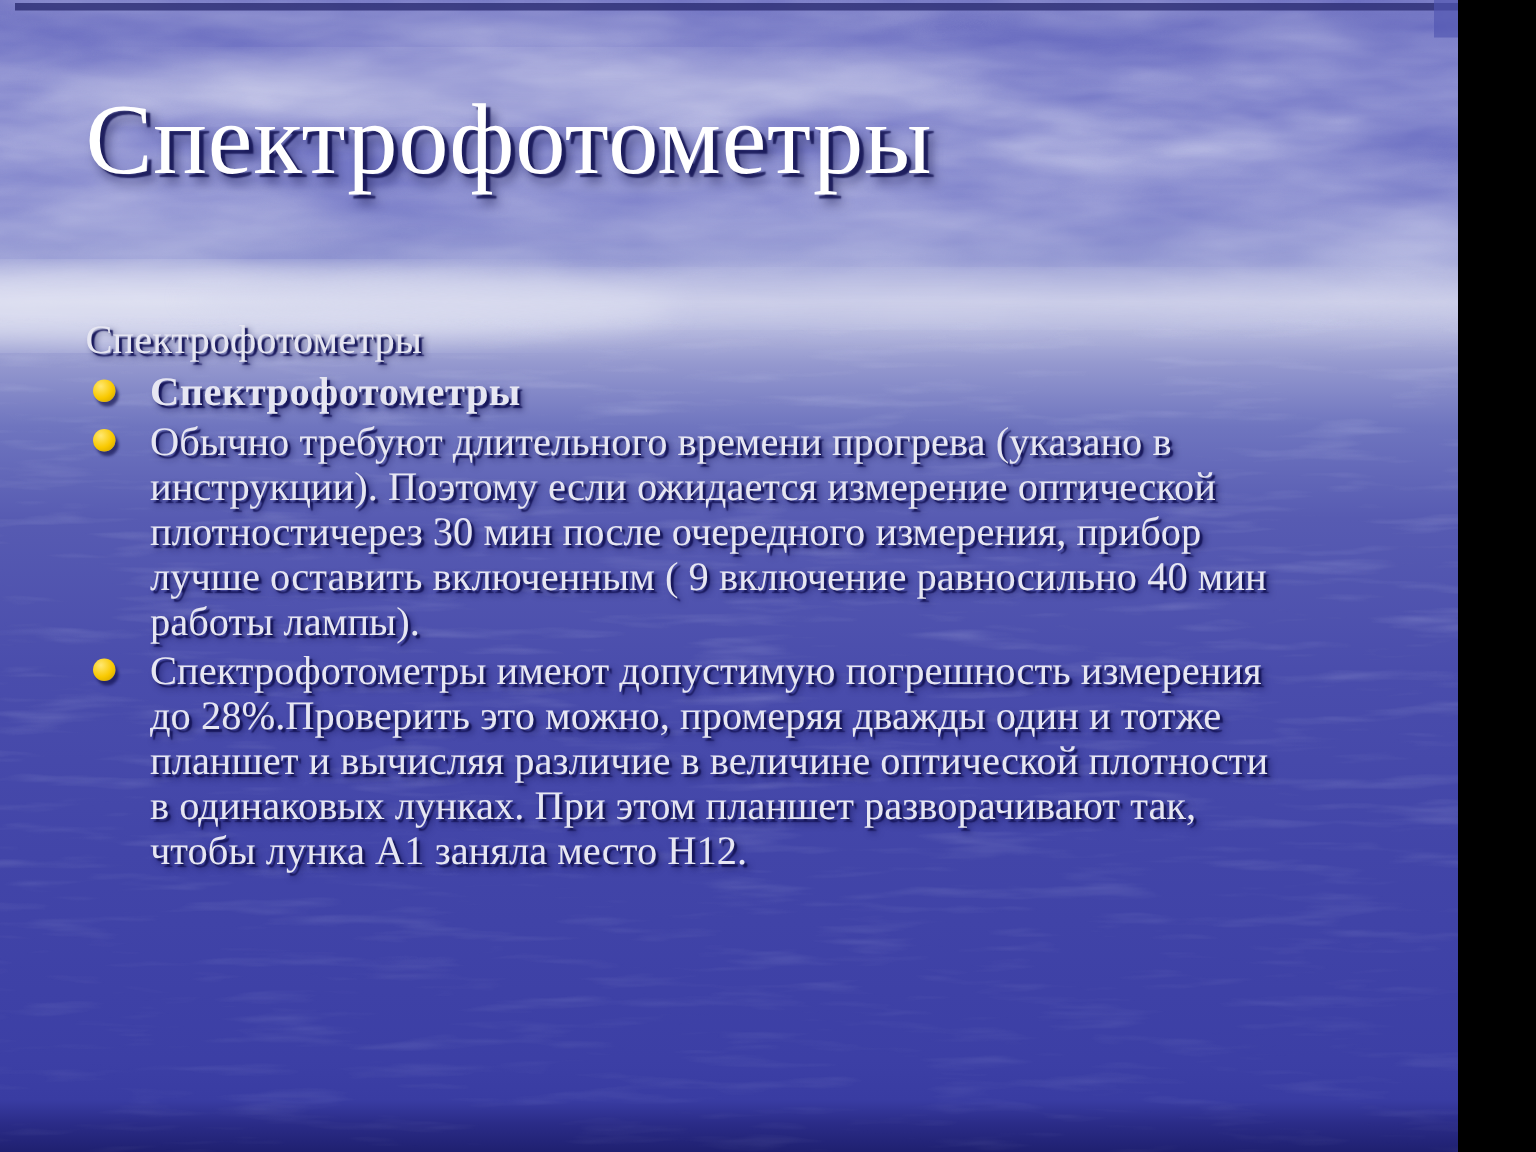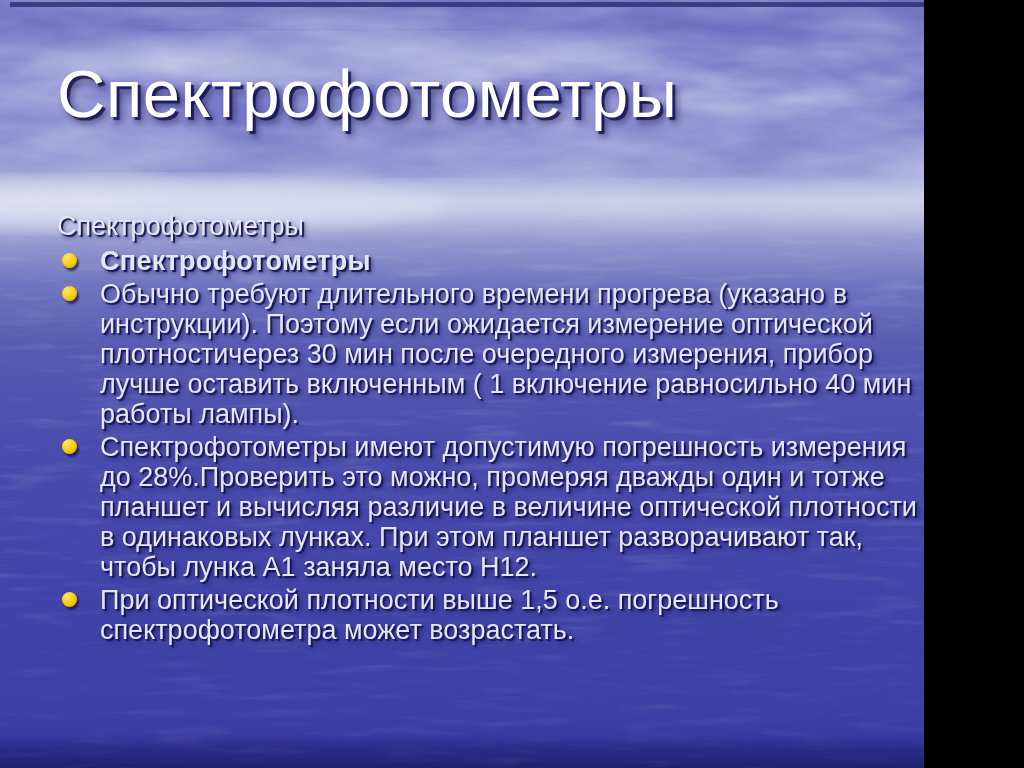--- a/index.html
+++ b/index.html
@@ -1,20 +1,21 @@
 <!DOCTYPE html>
 <html style="--title-text: #FFFFFF; --body-text: #E6E6F2; --text-shadow: #16165A; --bullet: #F5C400; --sky: #7478C6; --horizon: #C7C9E6; --water: #4245A8; --water-bottom: #1F2070;"><head>
 <meta charset="utf-8">
 <style>
   html,body{margin:0;padding:0;background:#000;}
   .slide{
     position:relative;
     width:924px;height:768px;
     overflow:hidden;
-    font-family:Liberation Sans, sans-serif;
+    font-family:Liberation Serif, serif;
+    padding-left:48px;
   }
   .bg{position:absolute;inset:0;display:block;}
   .title{
     position:absolute;
     left:57px;top:56px;
     margin:0;
     font-size:67px;
     font-weight:400;
     line-height:1.12;
     color:var(--title-text,#fff);
@@ -141,33 +142,28 @@
     <div class="bullet b-bold">
       <span class="dot"></span>
       <span class="btext">Спектрофотометры</span>
     </div>
 
     <div class="bullet">
       <span class="dot"></span>
       <span class="btext">Обычно требуют длительного времени прогрева (указано в
 инструкции). Поэтому если ожидается измерение оптической
 плотностичерез 30 мин после очередного измерения, прибор
-лучше оставить включенным ( 1 включение равносильно 40 мин
+лучше оставить включенным ( 9 включение равносильно 40 мин
 работы лампы).</span>
     </div>
 
     <div class="bullet">
       <span class="dot"></span>
       <span class="btext">Спектрофотометры имеют допустимую погрешность измерения
 до 28%.Проверить это можно, промеряя дважды один и тотже
 планшет и вычисляя различие в величине оптической плотности
 в одинаковых лунках. При этом планшет разворачивают так,
 чтобы лунка А1 заняла место Н12.</span>
     </div>
 
-    <div class="bullet">
-      <span class="dot"></span>
-      <span class="btext">При оптической плотности выше 1,5 о.е. погрешность
-спектрофотометра может возрастать.</span>
-    </div>
   </div>
 
 </div>
 
 </body></html>

